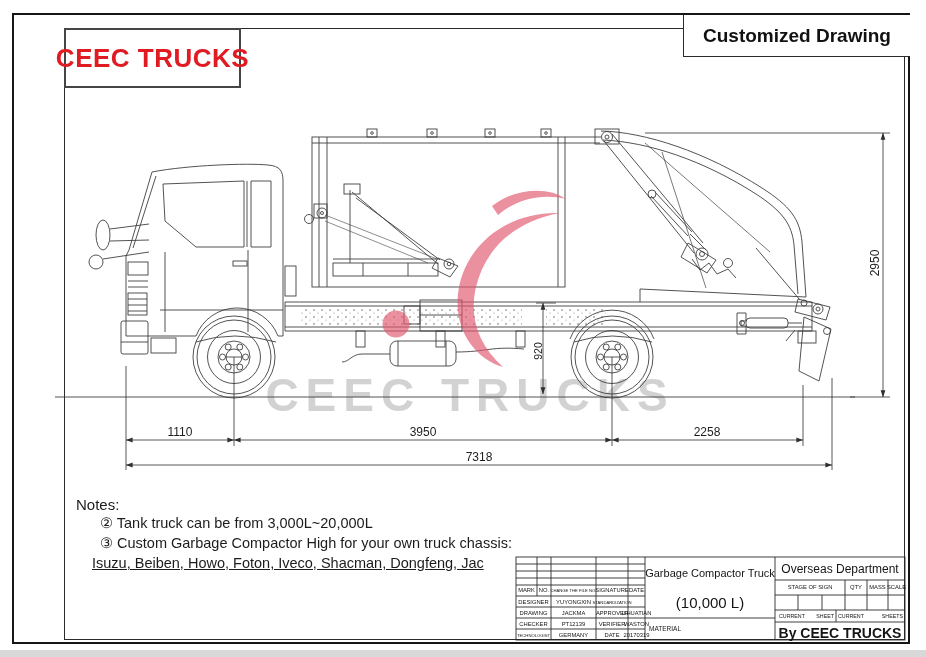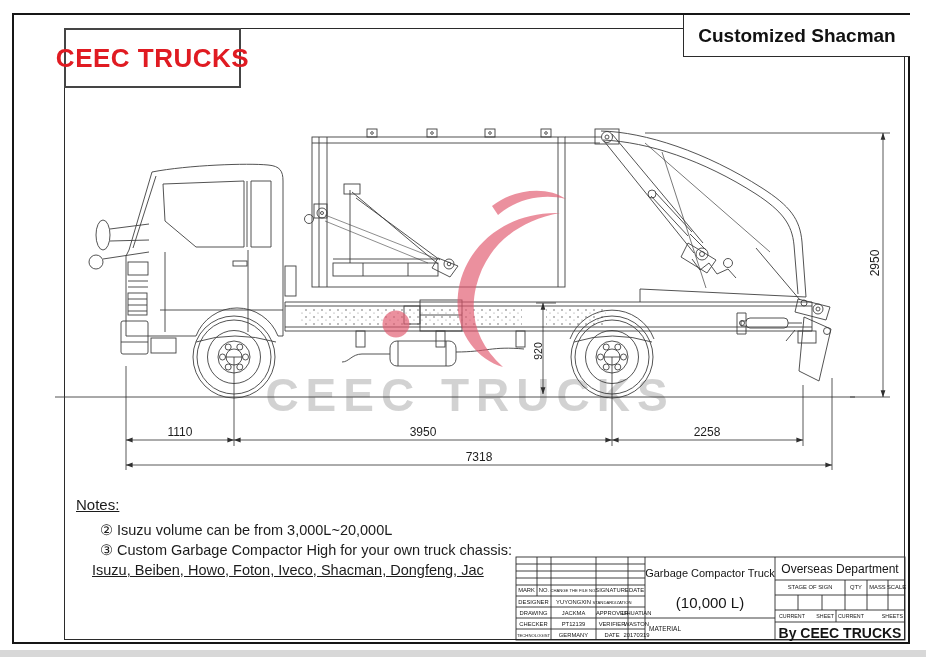--- a/index.html
+++ b/index.html
@@ -13,21 +13,21 @@
   .logo-box{position:absolute;left:64px;top:28px;width:177px;height:60px;
     border:2px solid #454545;box-sizing:border-box;background:#fff;
     display:flex;align-items:center;justify-content:center;z-index:5;}
   .logo-box span{font-size:26px;font-weight:bold;color:#e01b22;letter-spacing:.5px;white-space:nowrap;}
   .title-box{position:absolute;left:683px;top:15px;width:227px;height:42px;
     border-left:1px solid #2b2b2b;border-bottom:1px solid #2b2b2b;box-sizing:border-box;
     display:flex;align-items:center;justify-content:center;z-index:5;background:#fff;}
   .title-box span{font-size:19px;font-weight:bold;color:#111;white-space:nowrap;}
   svg.draw{position:absolute;left:0;top:0;width:926px;height:657px;z-index:2;}
   .notes{position:absolute;left:76px;top:496px;z-index:4;}
-  .notes-label{font-size:15px;margin-bottom:7px;text-decoration:underline;}
+  .notes-label{font-size:15px;}
   .note-item{font-size:14.5px;line-height:20px;margin-left:24px;white-space:nowrap;}
   .note-item.last{margin-left:16px;text-decoration:underline;}
   .tb{position:absolute;left:516px;top:557px;width:389px;height:83px;z-index:4;}
   .tb span{position:absolute;white-space:nowrap;color:#151515;}
   .ts{font-size:5.8px;transform:translateX(-50%);}
   .ts-xs{font-size:4.2px;transform:translateX(-50%);}
   .ts-l{font-size:6.5px;}
   .ts-r{font-size:5.3px;transform:translateX(-100%);}
   .ts-sm{font-size:5.3px;}
   .tb-product{font-size:11px;transform:translateX(-50%);}
@@ -207,26 +207,26 @@
                M775,580 H905 M775,595 H905 M775,610 H905 M775,622 H905
                M845,580 V610 M867,580 V610 M888,580 V610 M798,595 V610 M822,595 V610 M836,610 V622"></path>
     </g>
   </svg>
 
   <div class="logo-box">
     <span>CEEC TRUCKS</span>
   </div>
 
   <div class="title-box">
-    <span>Customized Shacman</span>
+    <span>Customized Drawing</span>
   </div>
 
   <div class="notes">
     <div class="notes-label">Notes:</div>
-    <div class="note-item">② Isuzu volume can be from 3,000L~20,000L</div>
+    <div class="note-item">② Tank truck can be from 3,000L~20,000L</div>
     <div class="note-item">③ Custom Garbage Compactor High for your own truck chassis:</div>
     <div class="note-item last">Isuzu, Beiben, Howo, Foton, Iveco, Shacman, Dongfeng, Jac</div>
   </div>
 
   <div class="tb">
 
     <span class="ts" style="left:10.5px;top:30px">MARK</span>
     <span class="ts" style="left:28px;top:30px">NO.</span>
     <span class="ts-xs" style="left:57.5px;top:31px">CHANGE THE FILE NO.</span>
     <span class="ts" style="left:96px;top:30px">SIGNATURE</span>

